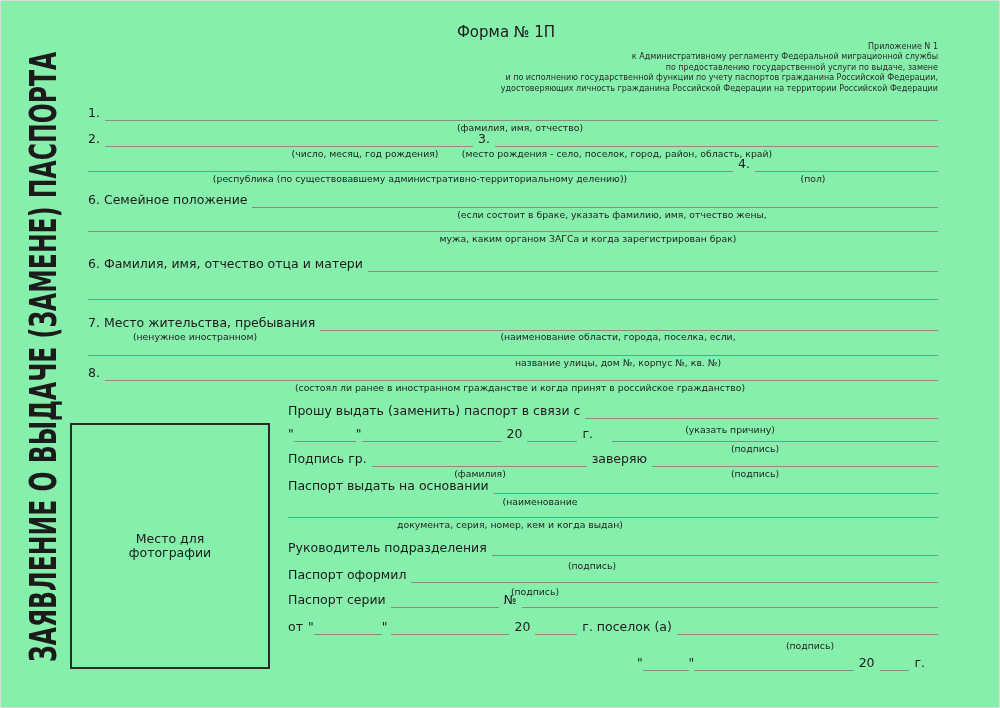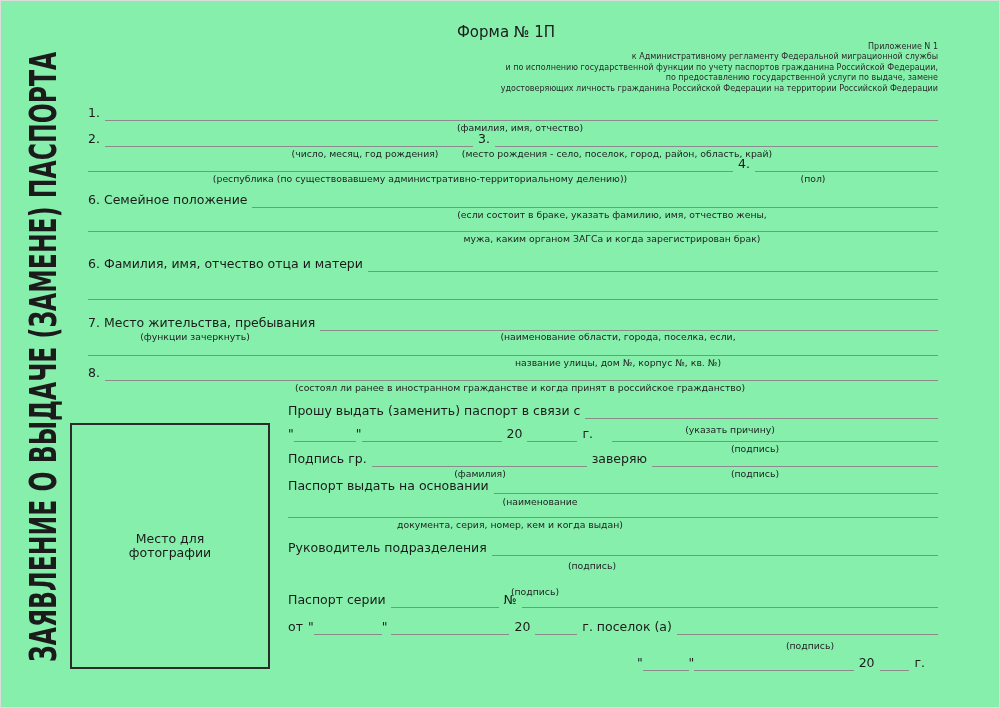--- a/index.html
+++ b/index.html
@@ -29,22 +29,22 @@
 </head>
 <body>
 
 <div class="sheet">
 
   <div class="form-no">Форма № 1П</div>
 
   <div class="appendix">
     <div>Приложение N 1</div>
     <div>к Административному регламенту Федеральной миграционной службы</div>
+    <div>по предоставлению государственной услуги по выдаче, замене</div>
     <div>и по исполнению государственной функции по учету паспортов гражданина Российской Федерации,</div>
-    <div>по предоставлению государственной услуги по выдаче, замене</div>
     <div>удостоверяющих личность гражданина Российской Федерации на территории Российской Федерации</div>
   </div>
 
   <div class="vtitle">ЗАЯВЛЕНИЕ О ВЫДАЧЕ (ЗАМЕНЕ) ПАСПОРТА</div>
 
   <div class="photo">
     <span>Место для фотографии</span>
   </div>
 
   <div class="row" style="left:88px;top:105px;width:850px">
@@ -71,35 +71,35 @@
   <span class="cap" style="left:813px;top:173px">(пол)</span>
 
   <div class="row" style="left:88px;top:192px;width:850px">
     <span class="mr">6. Семейное положение</span>
     <span class="bl grow"></span>
   </div>
   <span class="cap" style="left:612px;top:209px">(если состоит в браке, указать фамилию, имя, отчество жены,</span>
   <div class="row" style="left:88px;top:216px;width:850px">
     <span class="bl grow"></span>
   </div>
-  <span class="cap" style="left:612px;top:233px">мужа, каким органом ЗАГСа и когда зарегистрирован брак)</span>
+  <span class="cap" style="left:588px;top:233px">мужа, каким органом ЗАГСа и когда зарегистрирован брак)</span>
 
   <div class="row" style="left:88px;top:256px;width:850px">
     <span class="mr">6. Фамилия, имя, отчество отца и матери</span>
     <span class="bl grow"></span>
   </div>
   <div class="row" style="left:88px;top:284px;width:850px">
     <span class="bl grow"></span>
   </div>
 
   <div class="row" style="left:88px;top:315px;width:850px">
     <span class="mr">7. Место жительства, пребывания</span>
     <span class="bl grow"></span>
   </div>
-  <span class="cap" style="left:195px;top:331px">(функции зачеркнуть)</span>
+  <span class="cap" style="left:195px;top:331px">(ненужное иностранном)</span>
   <span class="cap" style="left:618px;top:331px">(наименование области, города, поселка, если,</span>
   <div class="row" style="left:88px;top:340px;width:850px">
     <span class="bl grow"></span>
   </div>
   <span class="cap" style="left:618px;top:357px">название улицы, дом №, корпус №, кв. №)</span>
 
   <div class="row" style="left:88px;top:365px;width:850px">
     <span class="mr">8.</span>
     <span class="bl grow"></span>
   </div>
@@ -142,20 +142,24 @@
     <span class="bl grow"></span>
   </div>
   <span class="cap" style="left:510px;top:519px">документа, серия, номер, кем и когда выдан)</span>
 
   <div class="row" style="left:288px;top:540px;width:650px">
     <span class="b mr">Руководитель подразделения</span>
     <span class="bl grow"></span>
   </div>
   <span class="cap" style="left:592px;top:560px">(подпись)</span>
 
+  <div class="row" style="left:288px;top:567px;width:650px">
+    <span class="mr">Паспорт оформил</span>
+    <span class="bl grow"></span>
+  </div>
   <span class="cap" style="left:535px;top:586px">(подпись)</span>
 
   <div class="row" style="left:288px;top:592px;width:650px">
     <span class="mr">Паспорт серии</span>
     <span class="bl" style="width:108px"></span>
     <span class="mx">№</span>
     <span class="bl grow"></span>
   </div>
 
   <div class="row" style="left:288px;top:619px;width:650px">

